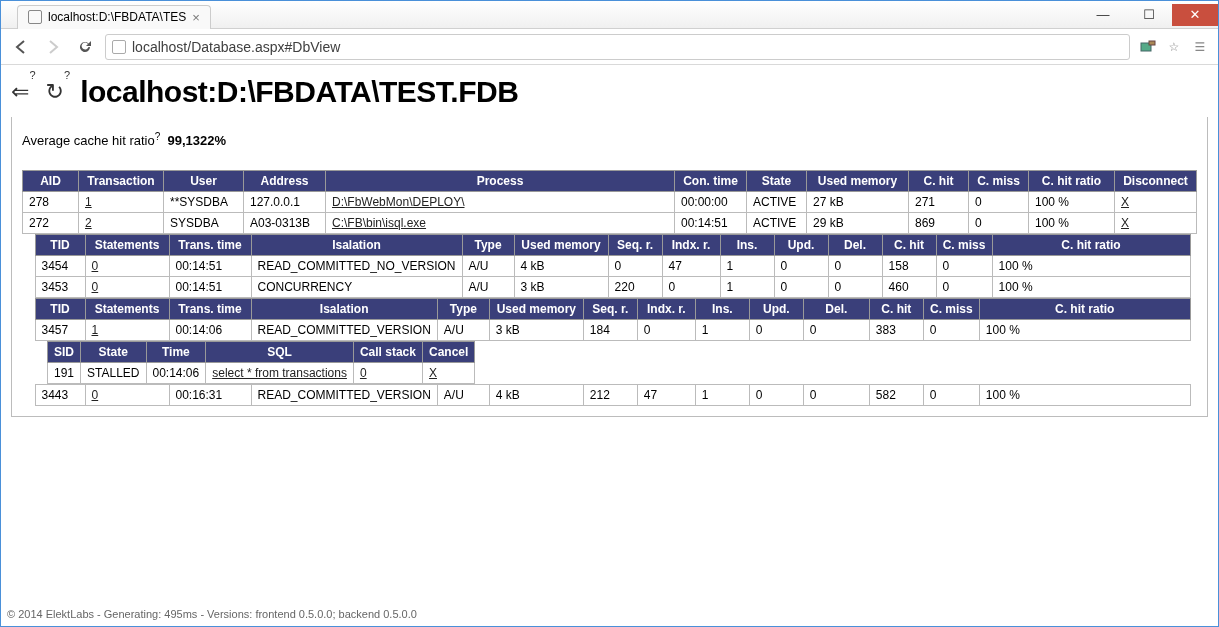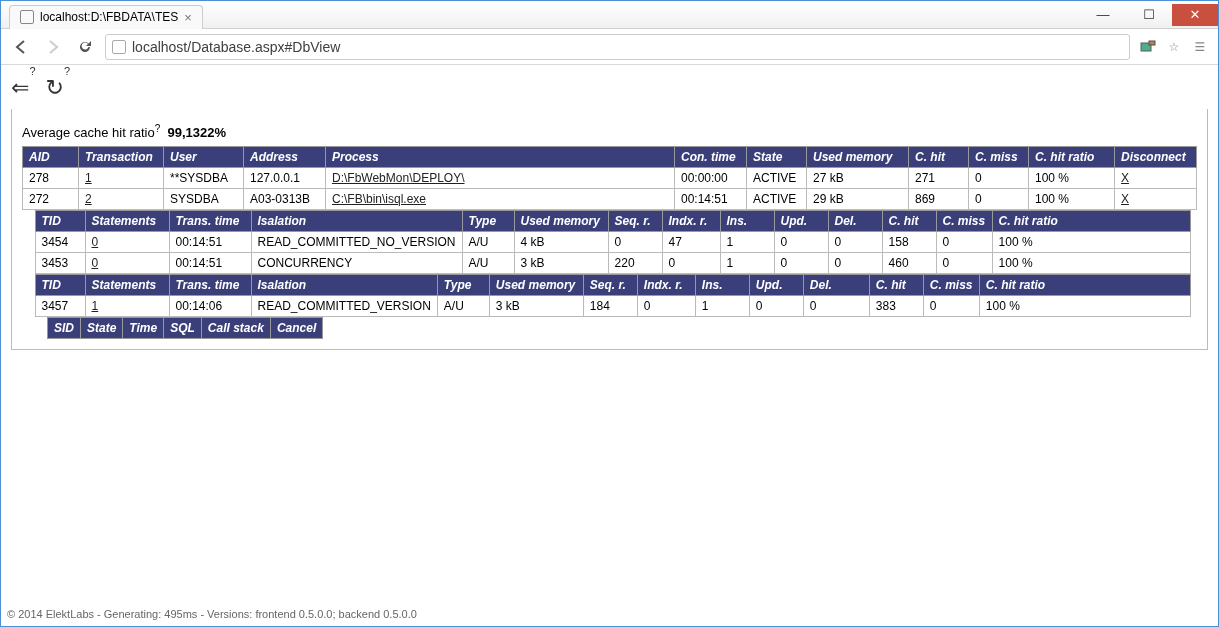--- a/index.html
+++ b/index.html
@@ -1,21 +1,21 @@
 <!DOCTYPE html>
 <html><head>
 <meta charset="utf-8">
 <style>
 * { box-sizing: border-box; margin: 0; padding: 0; }
 body { font-family: "Segoe UI", Tahoma, sans-serif; font-size: 12px; background: #fff; overflow: hidden; }
 
 
 .window { width: 1219px; height: 627px; border: 1px solid #4a90d9; background: #fff; position: relative; }
 .titlebar { height: 28px; background: linear-gradient(#fff,#f0f0f0); border-bottom: 1px solid #d0d0d0; display: flex; align-items: center; }
-.tabstrip { flex: 1; display: flex; align-items: flex-end; height: 28px; padding-left: 8px; }
+.tabstrip { flex: 1; display: flex; align-items: flex-end; height: 28px; padding-left: 16px; }
 .chrometab { display: flex; align-items: center; gap: 6px; background: #f9f9f9; border: 1px solid #ccc; border-bottom: none; border-radius: 4px 4px 0 0; padding: 4px 10px; font-size: 12px; height: 24px; position: relative; }
 .chrometab .favicon { width: 14px; height: 14px; border: 1px solid #888; border-radius: 2px; display:inline-block;}
 .chrometab .closex { color:#777; font-size:13px; cursor:pointer;}
 .winbtns { display: flex; }
 .winbtn { width: 46px; height: 22px; display: flex; align-items: center; justify-content: center; font-size: 13px; color:#333;}
 .winbtn.close { background: #c94f3e; color: #fff; }
 .winbtn.min, .winbtn.max { background: transparent; }
 
 
 .toolbar { height: 36px; display: flex; align-items: center; gap: 8px; padding: 0 8px; border-bottom: 1px solid #d9d9d9; }
@@ -33,26 +33,26 @@
 .bigtitle { font-size: 30px; font-weight: 900; font-family: Arial Black, Arial, sans-serif; letter-spacing:-0.5px;}
 .iconbtn { font-size:22px; color:#333; position:relative;}
 .iconbtn sup{font-size:11px;position:relative;top:-12px;}
 
 .tabs { display:flex; border:1px solid #bcbcbc; border-radius:6px 6px 0 0; background:linear-gradient(#f6f6f6,#e6e6e6); height:34px; align-items:flex-end;}
 .tab { padding:8px 18px; color:#555; font-size:13px; border-right:1px solid #ccc; cursor:pointer;}
 .tab.active { background:#fff; border:1px solid #bcbcbc; border-bottom:1px solid #fff; border-radius:5px 5px 0 0; margin-bottom:-1px; color:#222;}
 
 .tabbody { border:1px solid #bcbcbc; border-top:none; padding: 14px 10px 10px 10px;}
 
-.ratio { font-size:13px; margin-bottom:6px;}
+.ratio { font-size:13px; margin-bottom:22px;}
 .ratio b{ font-weight:700;}
 .ratio sup{font-size:10px;}
 
 table { border-collapse: collapse; }
-th { background:#3a3f7a; color:#fff; font-weight:700; text-align:left; padding:3px 6px; border:1px solid #999; font-size:12px; white-space:nowrap;font-style:italic;}
+th { background:#3a3f7a; color:#fff; font-weight:700; text-align:center; padding:3px 6px; border:1px solid #999; font-size:12px; white-space:nowrap;}
 td { border:1px solid #bbb; padding:3px 6px; font-size:12px; white-space:nowrap; background:#fff;}
 td .ul{ text-decoration:underline; color:#222; cursor:pointer;}
 .indent1 { margin-left: 12px; margin-top:0;}
 .maintable{width:100%;}
 
 .footer { position:absolute; bottom:6px; left:6px; font-size:11px; color:#666;}
 </style>
 </head>
 <body>
 
@@ -101,20 +101,21 @@
       </div>
       <div class="staricon">☆</div>
       <div class="menuicon">☰</div>
     </div>
   </div>
 
   <div class="page">
     <div class="page-header">
       <span class="iconbtn">⇐<sup>?</sup></span>
       <span class="iconbtn">↻<sup>?</sup></span>
+      <span class="bigtitle">localhost:D:\FBDATA\TEST.FDB</span>
     </div>
 
 
     <div class="tabbody">
       <div class="ratio">
         <span>Average cache hit ratio</span><sup>?</sup>&nbsp;&nbsp;<b>99,1322%</b>
       </div>
 
       <table class="maintable">
         <colgroup>
@@ -303,23 +304,47 @@
               <table class="indent1">
                 <tbody>
                             <tr>
                               <th>SID</th>
                               <th>State</th>
                               <th>Time</th>
                               <th>SQL</th>
                               <th>Call stack</th>
                               <th>Cancel</th>
                             </tr>
+                <tr>
+                              <td>191</td>
+                              <td>STALLED</td>
+                              <td>00:14:06</td>
+                              <td><span class="ul">select * from transactions</span></td>
+                              <td><span class="ul">0</span></td>
+                              <td><span class="ul">X</span></td>
+                            </tr>
               </tbody>
                         </table>
             </td>
+                    </tr>
+            <tr>
+                      <td>3443</td>
+                      <td><span class="ul">0</span></td>
+                      <td>00:16:31</td>
+                      <td>READ_COMMITTED_VERSION</td>
+                      <td>A/U</td>
+                      <td>4 kB</td>
+                      <td>212</td>
+                      <td>47</td>
+                      <td>1</td>
+                      <td>0</td>
+                      <td>0</td>
+                      <td>582</td>
+                      <td>0</td>
+                      <td>100 %</td>
                     </tr>
           </tbody>
                 </table>
         </td>
             </tr>
       </tbody>
         </table>
     </div>
   </div>
 

